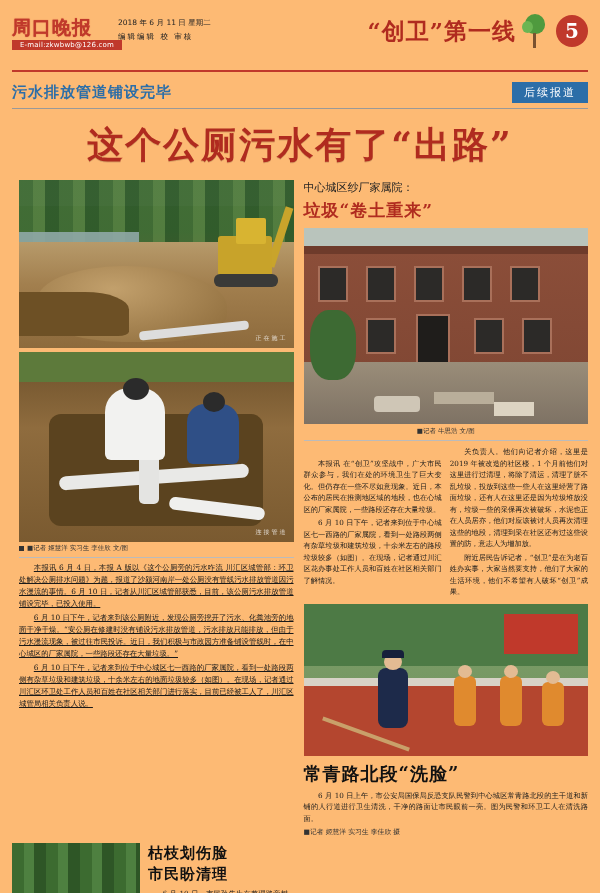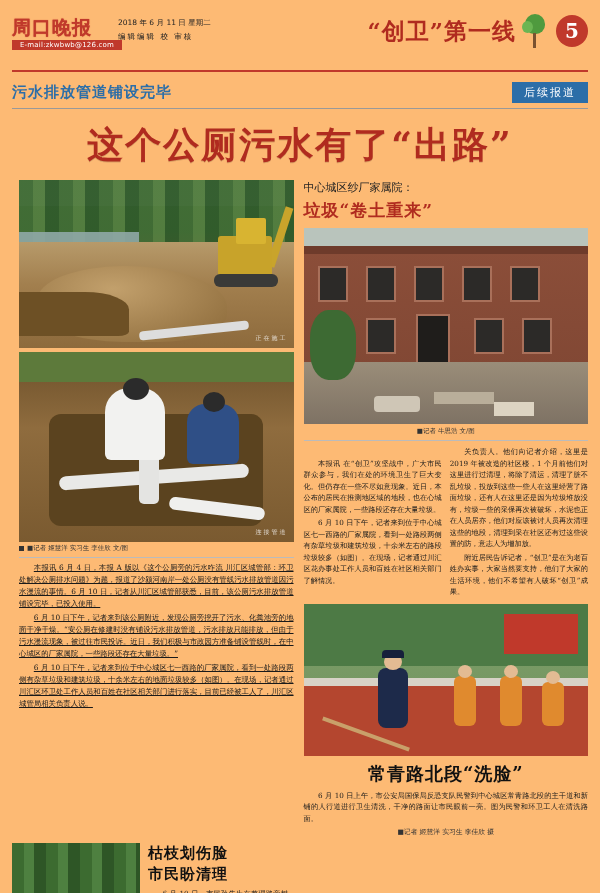--- a/index.html
+++ b/index.html
@@ -197,37 +197,37 @@
   .ph-street .tcanopy { position:absolute; top:0; left:0; right:0; height:74px;
     background:repeating-linear-gradient(90deg,#3c6b30 0 12px,#4e8040 12px 22px,#2e5626 22px 34px);}
 
   .bl-text { flex:1; }
   .bl-title {
     font-family:"DejaVu Serif", serif; font-weight:bold; color:#111;
     font-size:15px; line-height:1.35; letter-spacing:1px; margin-bottom:4px;
   }
   .bl-body { font-size:7.2px; line-height:1.6; text-align:justify; font-family:"DejaVu Serif", serif; color:#1a1a1a;}
   .bl-body p { margin:0 0 2px 0; text-indent:2em; }
-  .byline { text-align:center; font-size:6.8px; color:#333; margin-top:3px; font-family:"DejaVu Serif", serif;}
+  .byline { text-align:left; font-size:6.8px; color:#333; margin-top:3px; font-family:"DejaVu Serif", serif;}
 
   
   .ph-clean { height:152px; margin-top:4px; }
   .ph-clean .bg { position:absolute; inset:0; background:linear-gradient(#7fa16a,#6f8f5c);}
   .ph-clean .wallg { position:absolute; top:0; left:0; right:0; height:62px; background:#4d7a45;}
   .ph-clean .banner { position:absolute; top:10px; right:10px; width:74px; height:40px; background:#c0392b;}
   .ph-clean .ground2 { position:absolute; bottom:0; left:0; right:0; height:76px; background:#b4462f;}
   .ph-clean .kerb { position:absolute; bottom:70px; left:0; right:0; height:8px; background:#d8d2c6;}
   .ph-clean .cop { position:absolute; bottom:28px; left:74px; width:30px; height:60px; background:#1d2a4a; border-radius:8px;}
   .ph-clean .cophead { position:absolute; bottom:86px; left:80px; width:18px; height:16px; background:#e3bb93; border-radius:50%;}
   .ph-clean .cophat { position:absolute; bottom:98px; left:78px; width:22px; height:8px; background:#16203b; border-radius:4px 4px 0 0;}
   .ph-clean .vol { position:absolute; bottom:30px; width:22px; height:50px; background:#e08a2e; border-radius:6px;}
   .ph-clean .volh { position:absolute; bottom:78px; width:14px; height:13px; background:#e3bb93; border-radius:50%;}
   .ph-clean .broom { position:absolute; bottom:20px; left:16px; width:92px; height:4px; background:#c9a06a; transform:rotate(20deg);}
   .brt-title {
-    text-align:center; font-family:"DejaVu Serif", serif; font-weight:bold;
+    text-align:left; font-family:"DejaVu Serif", serif; font-weight:bold;
     font-size:18px; color:#111; letter-spacing:1px; margin:6px 0 4px 0;
   }
   .brt-body { font-size:7.2px; line-height:1.6; text-align:justify; font-family:"DejaVu Serif", serif; color:#1a1a1a;}
   .brt-body p { margin:0 0 2px 0; text-indent:2em; }
 </style>
 </head>
 <body>
 
 <div class="page">
 

